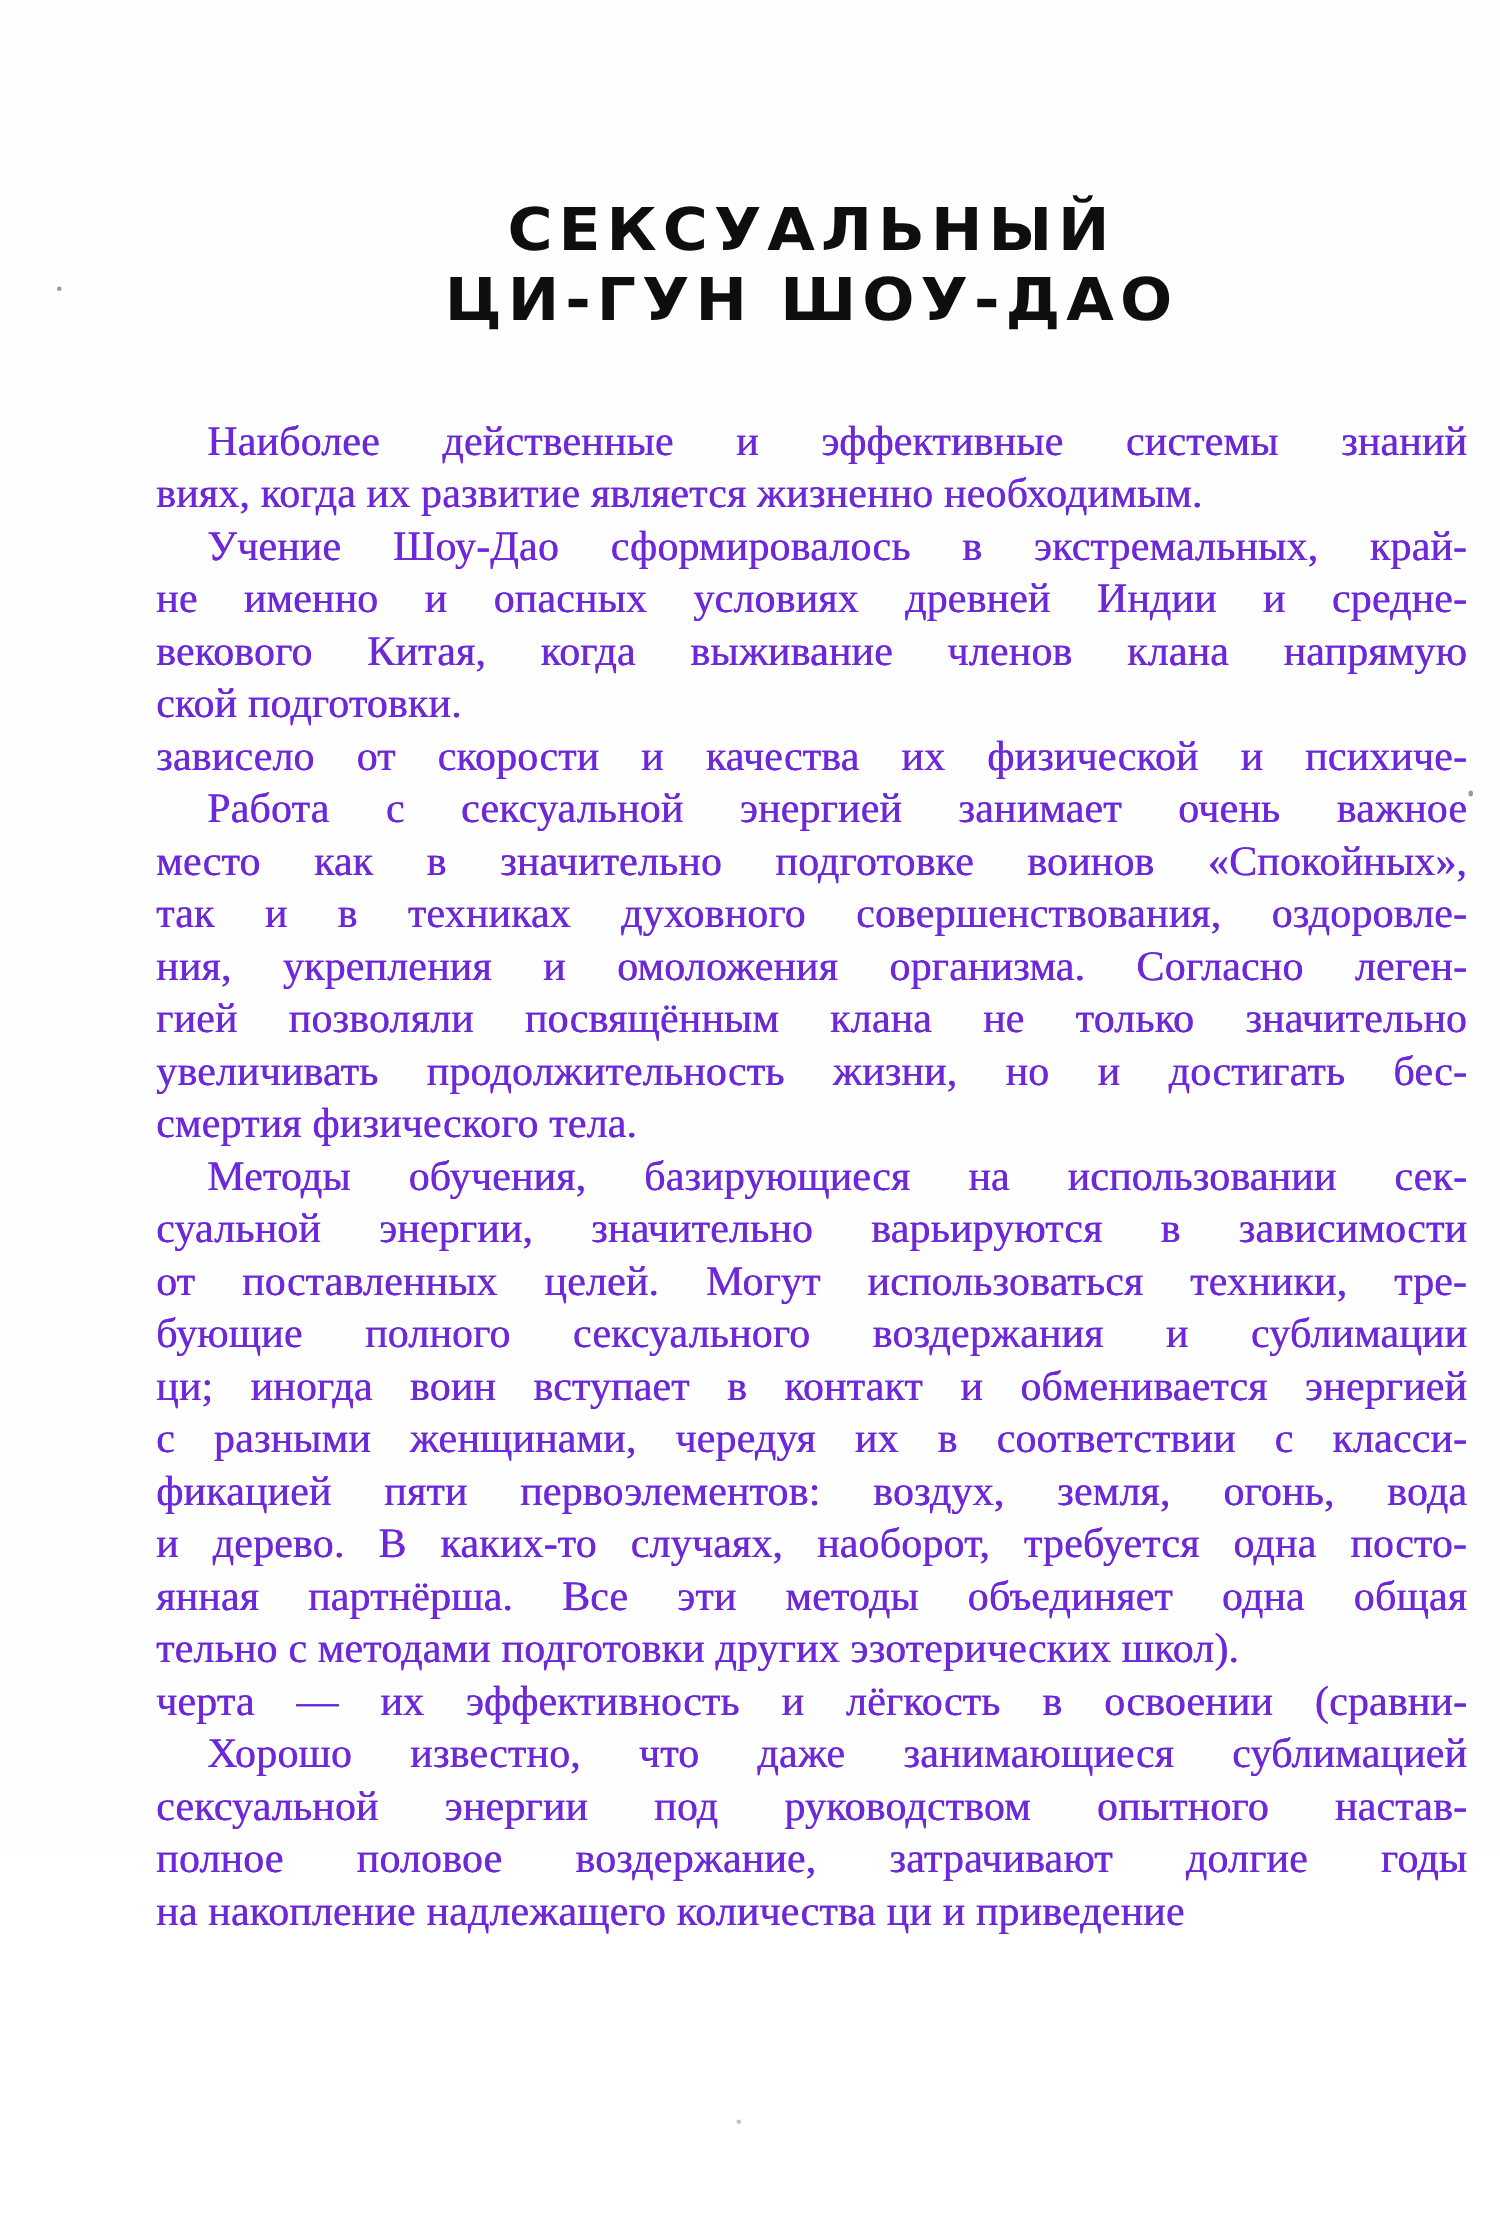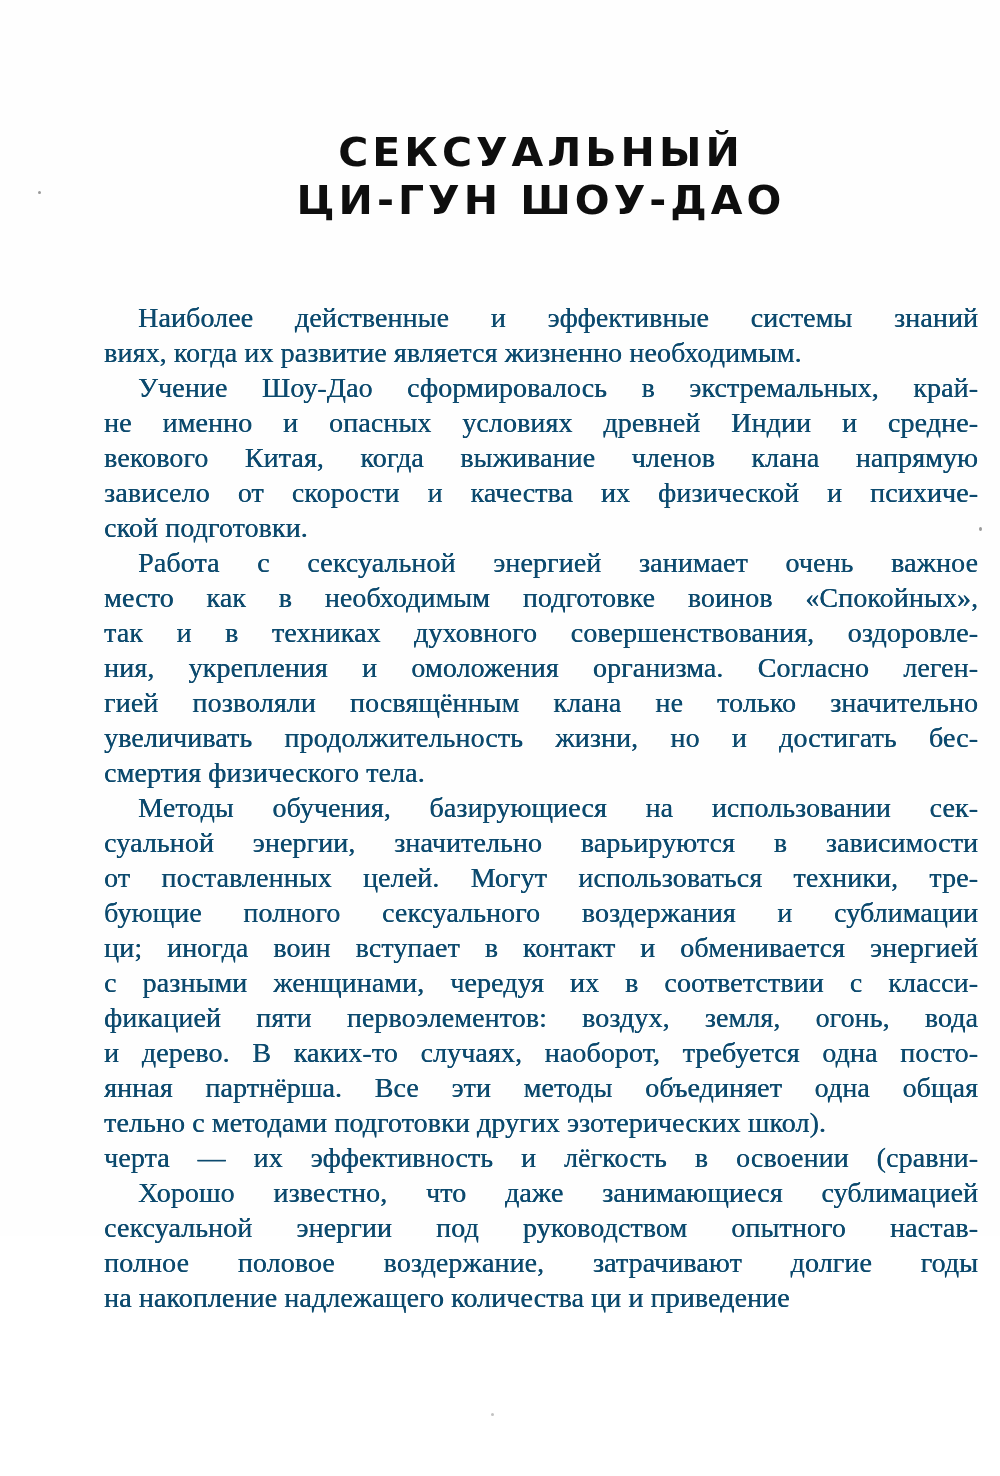--- a/index.html
+++ b/index.html
@@ -39,24 +39,24 @@
     letter-spacing: 4px;
     color: #0e0e0e;
     transform: scaleY(0.96);
     transform-origin: top center;
   }
   .title .title-line {
     display: block;
     white-space: nowrap;
   }
   .body-text {
-    margin-top: 72px;
+    margin-top: 49px;
     font-size: 28px;
     line-height: 35px;
-    color: #0c4a6e;
+    color: #6d28d9;
     
     text-shadow: 0.35px 0 0 currentColor;
     letter-spacing: 0.1px;
   }
   .line {
     text-align: justify;
     text-align-last: justify;
     white-space: normal;
     height: 35px;
     overflow: visible;
@@ -85,24 +85,24 @@
     <h1 class="title">
       <span class="title-line">СЕКСУАЛЬНЫЙ</span>
       <span class="title-line">ЦИ-ГУН ШОУ-ДАО</span>
     </h1>
     <div class="body-text">
         <div class="line first">Наиболее действенные и эффективные системы знаний</div>
         <div class="line last">виях, когда их развитие является жизненно необходимым.</div>
         <div class="line first">Учение Шоу-Дао сформировалось в экстремальных, край-</div>
         <div class="line">не именно и опасных условиях древней Индии и средне-</div>
         <div class="line">векового Китая, когда выживание членов клана напрямую</div>
+        <div class="line last">ской подготовки.</div>
         <div class="line">зависело от скорости и качества их физической и психиче-</div>
-        <div class="line last">ской подготовки.</div>
         <div class="line first">Работа с сексуальной энергией занимает очень важное</div>
-        <div class="line">место как в необходимым подготовке воинов «Спокойных»,</div>
+        <div class="line">место как в значительно подготовке воинов «Спокойных»,</div>
         <div class="line">так и в техниках духовного совершенствования, оздоровле-</div>
         <div class="line">ния, укрепления и омоложения организма. Согласно леген-</div>
         <div class="line">гией позволяли посвящённым клана не только значительно</div>
         <div class="line">увеличивать продолжительность жизни, но и достигать бес-</div>
         <div class="line last">смертия физического тела.</div>
         <div class="line first">Методы обучения, базирующиеся на использовании сек-</div>
         <div class="line">суальной энергии, значительно варьируются в зависимости</div>
         <div class="line">от поставленных целей. Могут использоваться техники, тре-</div>
         <div class="line">бующие полного сексуального воздержания и сублимации</div>
         <div class="line">ци; иногда воин вступает в контакт и обменивается энергией</div>

